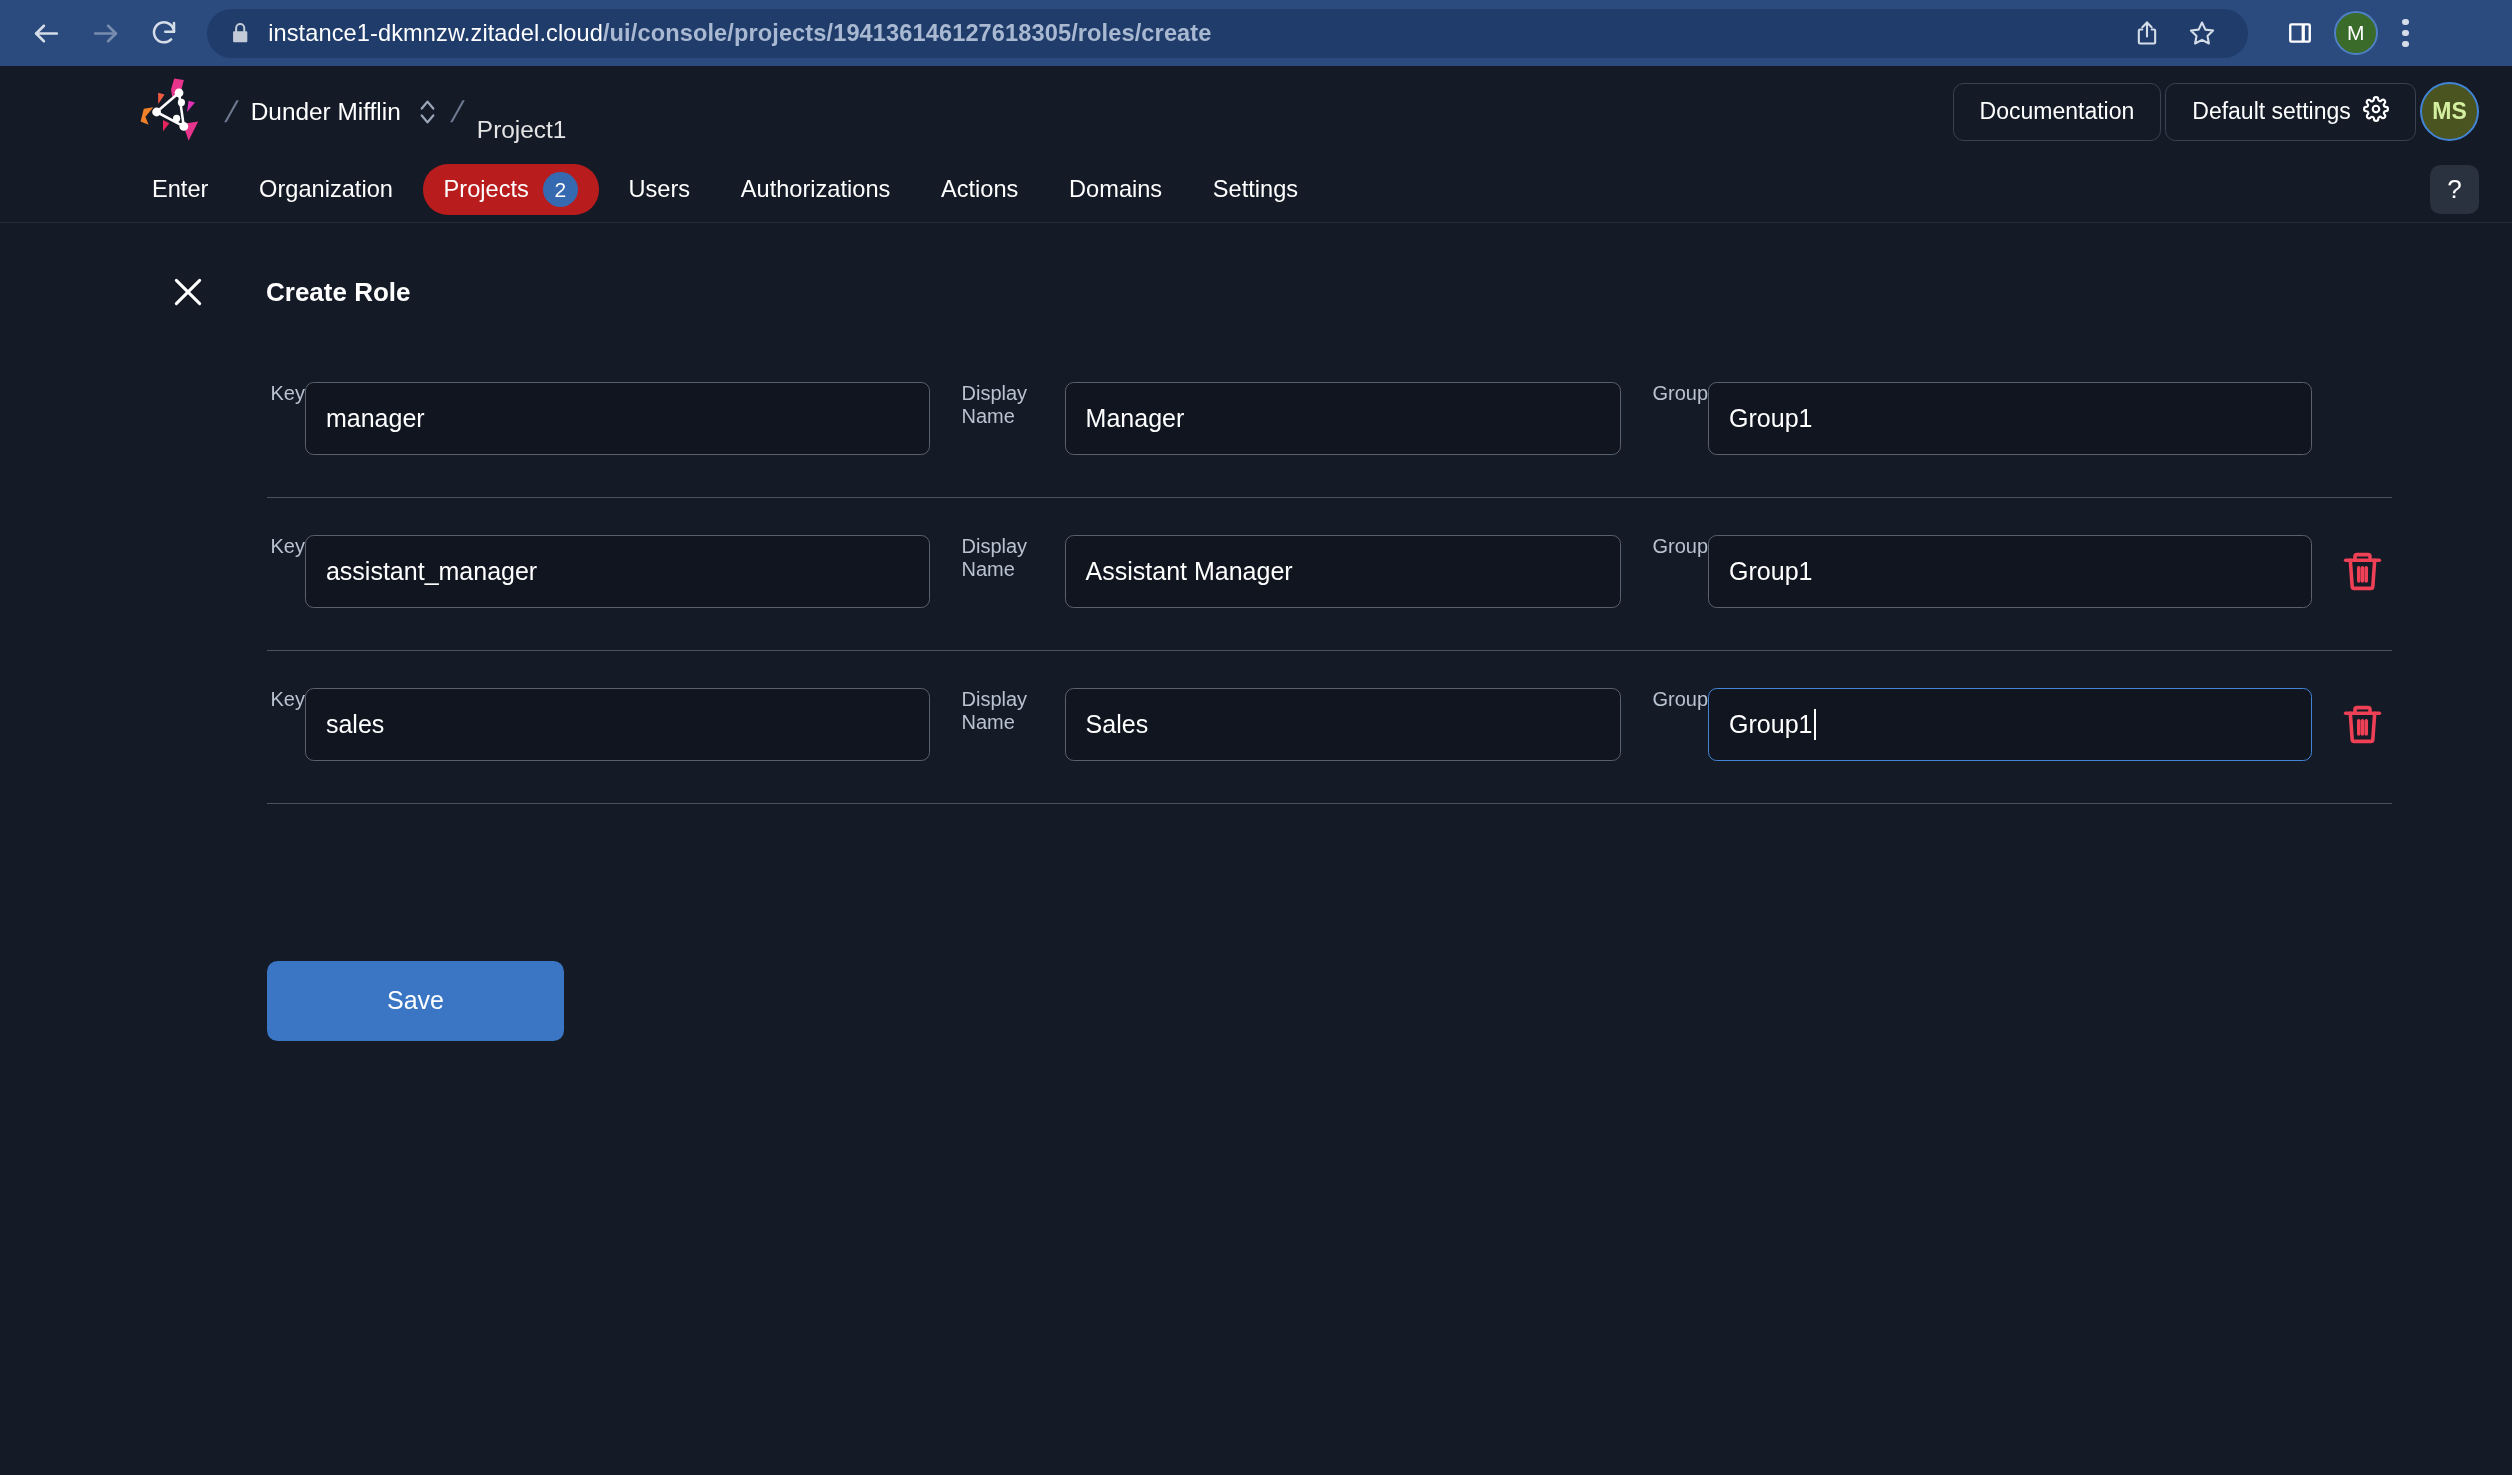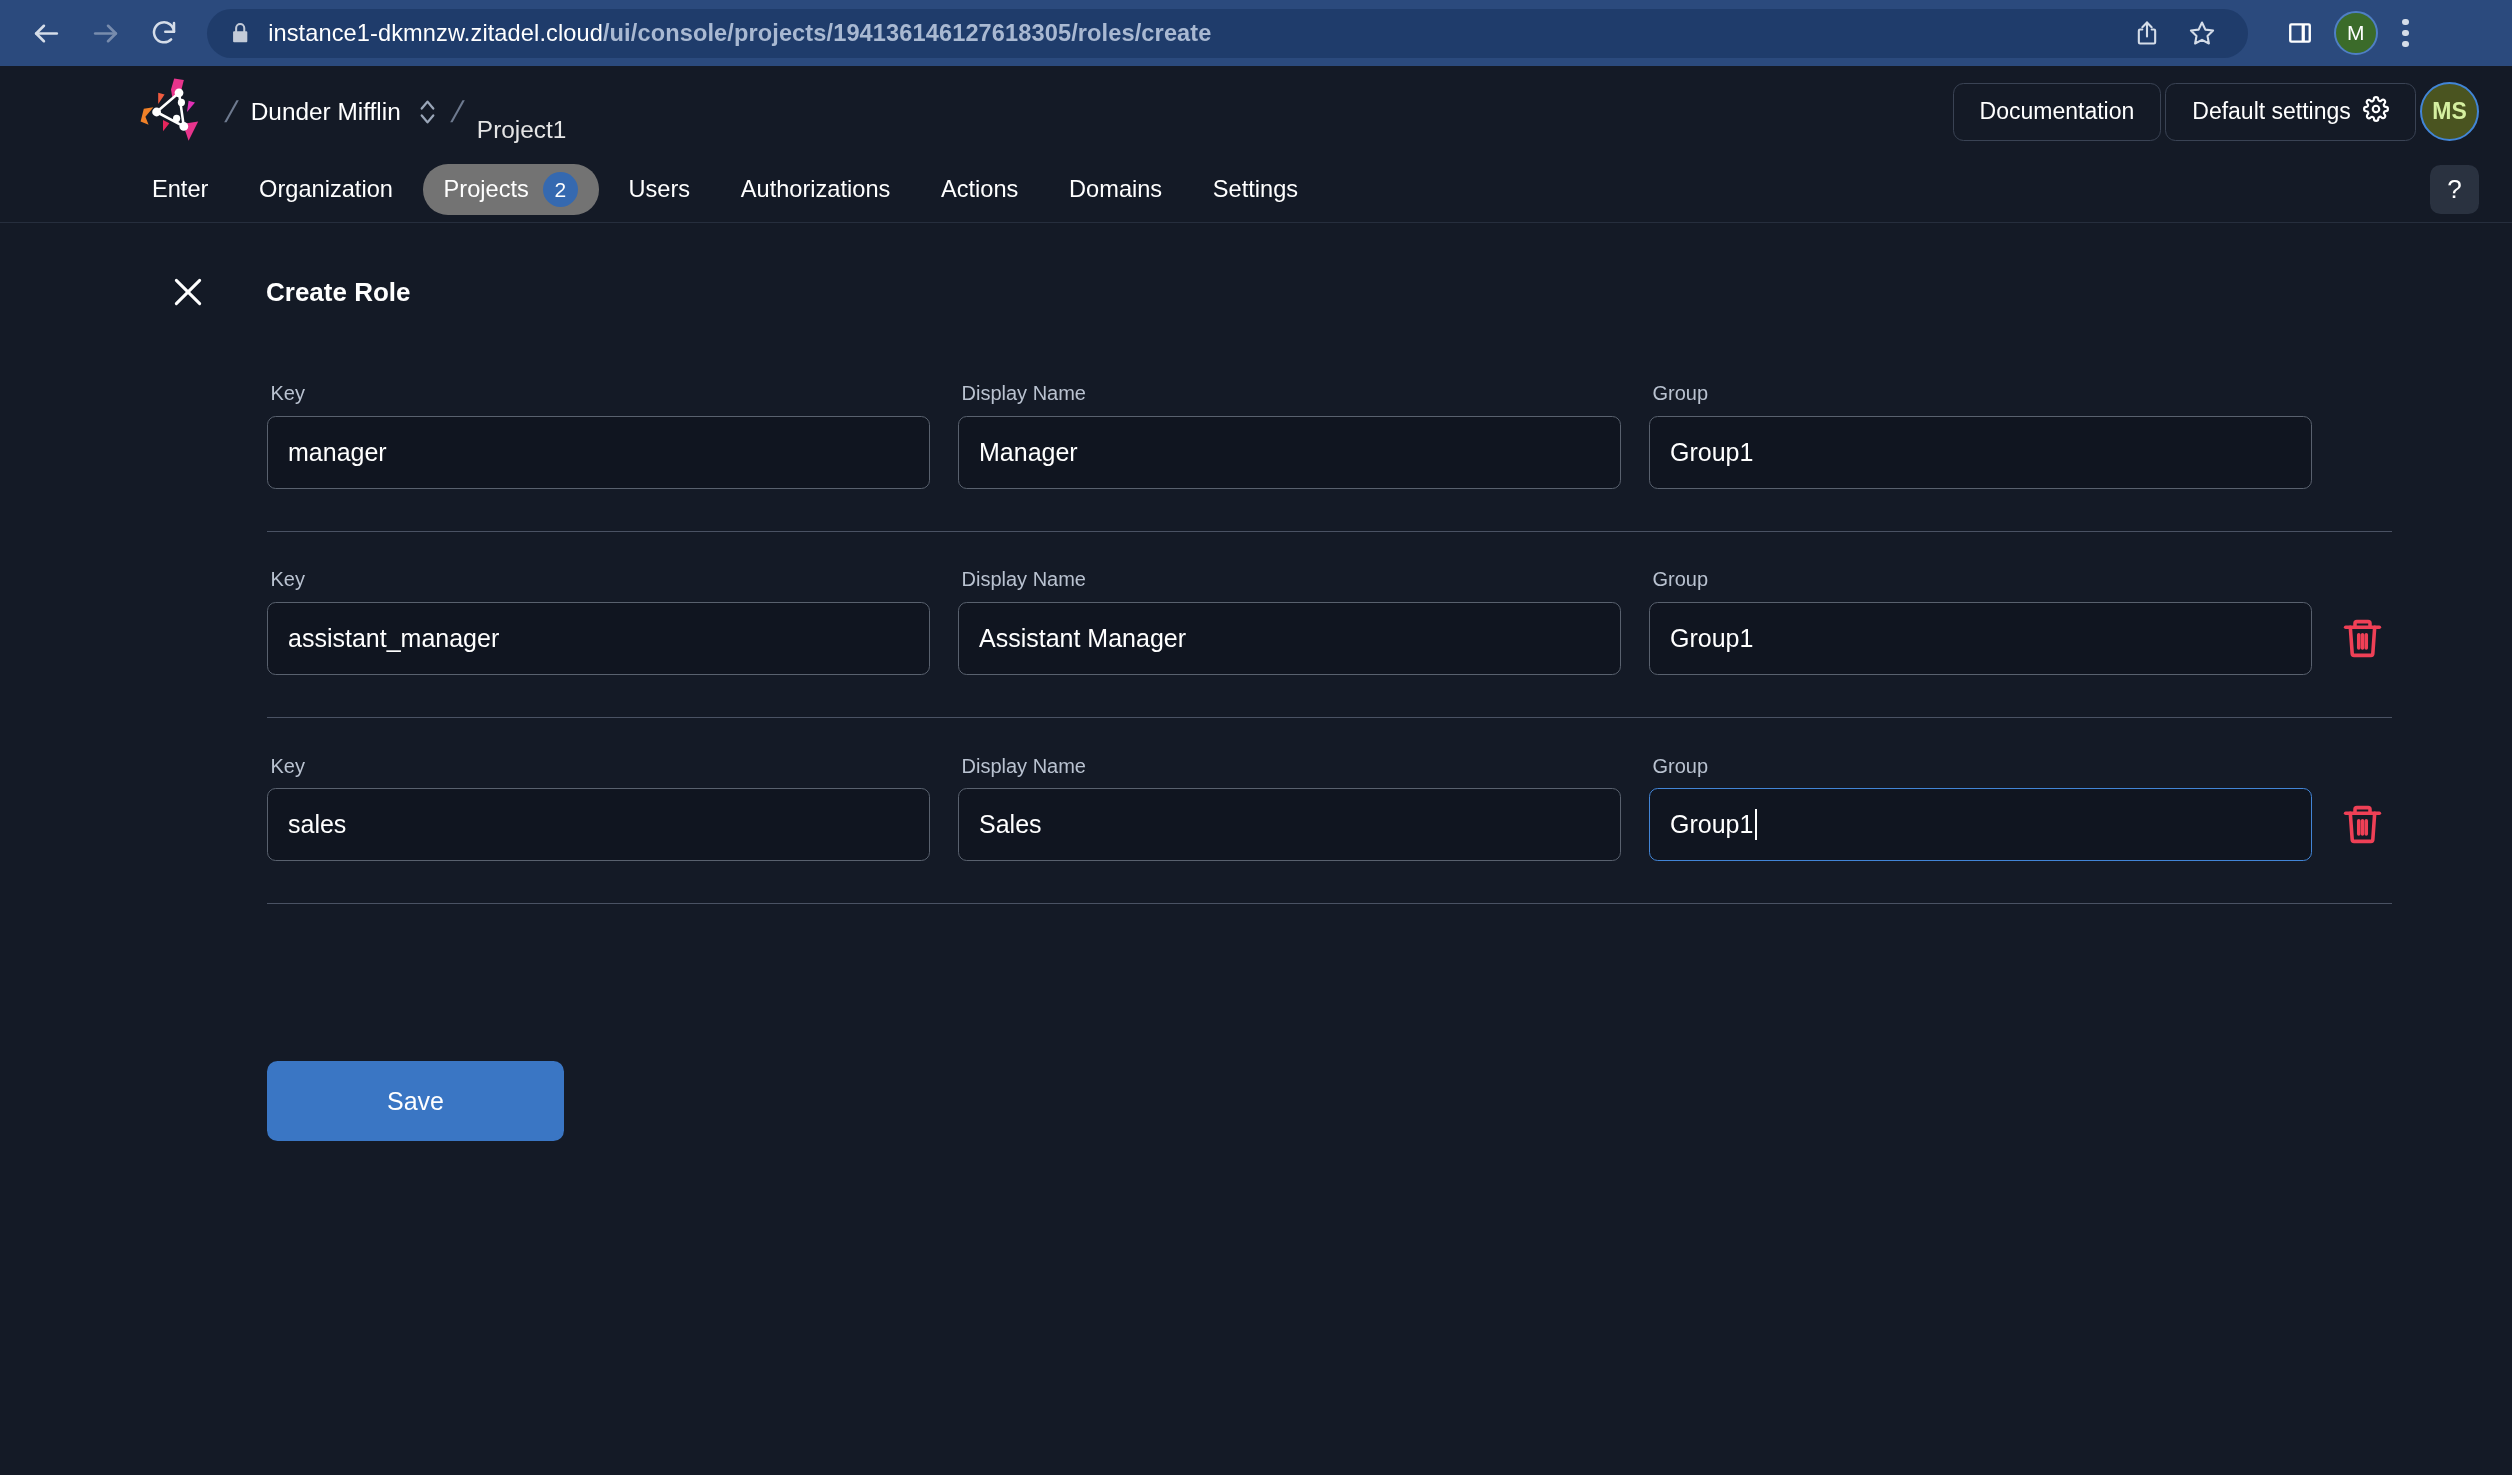--- a/index.html
+++ b/index.html
@@ -115,21 +115,21 @@
     position: relative;
   }
   .tab {
     color: #ffffff; font-size: 23.6px;
     padding: 0 21px; height: 51px;
     display: flex; align-items: center; gap: 14px;
     border-radius: 25px;
     margin-right: 8.7px;
     white-space: nowrap;
   }
-  .tab.active { background: #737373; }
+  .tab.active { background: #b91c1c; }
   .tab-badge {
     background: #3569b0; border-radius: 50%;
     width: 35px; height: 35px;
     display: flex; align-items: center; justify-content: center;
     font-size: 21px; color: #ffffff;
   }
   .help-btn {
     margin-left: auto;
     width: 49px; height: 49px;
     border-radius: 10.5px;
@@ -156,21 +156,21 @@
     margin-top: 77px;
     letter-spacing: -0.3px;
   }
 
   .roles { margin-top: 70px; }
   .role-row {
     display: flex;
     align-items: flex-end;
     gap: 28px;
   }
-  .role-row .field { display: flex; flex-direction: column; }
+  .role-row .field { display: flex; }
   .field-label {
     color: #b9c2d0;
     font-size: 20px;
     margin-bottom: 10.5px;
     padding-left: 3.5px;
   }
   .field-input {
     height: 73px;
     background: #101520;
     border: 0.9px solid #59616e;

